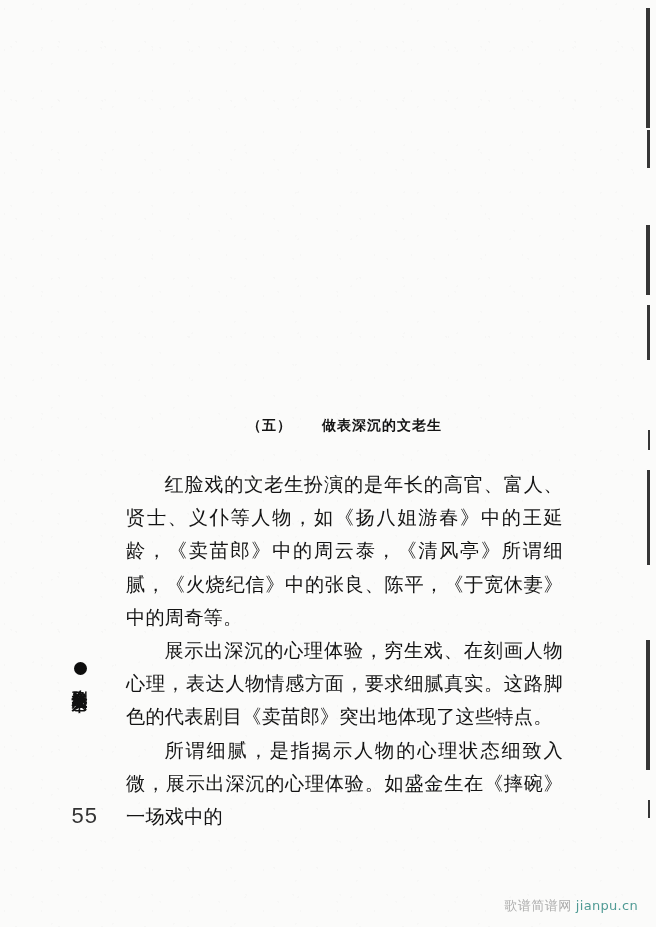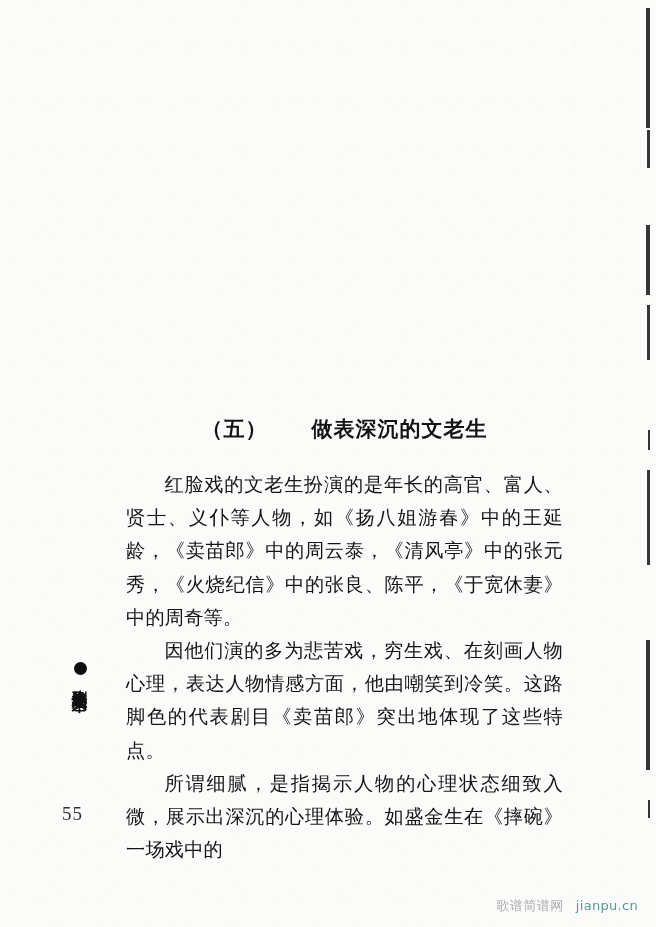--- a/index.html
+++ b/index.html
@@ -52,21 +52,21 @@
     letter-spacing: 0.2px;
     text-indent: 2em;
     word-break: break-all;
   }
 
   .para.no-indent { text-indent: 0; }
 
   .section-heading {
     margin: 0;
     padding: 0;
-    font-size: 21px;
+    font-size: 14px;
     line-height: 1;
     font-weight: 700;
     letter-spacing: 1px;
     text-align: center;
     white-space: pre;
   }
 
   #heading-block {
     position: absolute;
     left: 126px;
@@ -105,35 +105,35 @@
     font-weight: 700;
     letter-spacing: 1.2px;
     color: #111111;
   }
 
   #page-number {
     position: absolute;
     left: 62px;
     top: 803px;
     width: 36px;
-    text-align: left;
-    font-family: Liberation Serif, serif;
-    font-size: 19px;
+    text-align: right;
+    font-family: Liberation Sans, sans-serif;
+    font-size: 22px;
     color: #333333;
     letter-spacing: 1px;
   }
 
   
   #watermark {
     position: absolute;
     right: 18px;
     bottom: 12px;
     display: flex;
     align-items: baseline;
-    gap: 12px;
+    gap: 4px;
     opacity: 0.72;
   }
 
   #watermark-cn {
     font-size: 13px;
     color: #8e8e8e;
     letter-spacing: 0.5px;
   }
 
   #watermark-url {
@@ -158,22 +158,22 @@
   <div class="scan-edge" style="left:647px; top:470px; width:3px; height:95px;"></div>
   <div class="scan-edge" style="left:646px; top:640px; width:4px; height:130px;"></div>
   <div class="scan-edge" style="left:648px; top:800px; width:2px; height:18px;"></div>
 
 
   <div id="heading-block">
     <h2 class="section-heading">（五）　　做表深沉的文老生</h2>
   </div>
 
   <div id="body-lower">
-    <p class="para">红脸戏的文老生扮演的是年长的高官、富人、贤士、义仆等人物，如《扬八姐游春》中的王延龄，《卖苗郎》中的周云泰，《清风亭》中的张元秀，《火烧纪信》中的张良、陈平，《于宽休妻》中的周奇等。</p>
-    <p class="para">因他们演的多为悲苦戏，穷生戏、在刻画人物心理，表达人物情感方面，他由嘲笑到冷笑。这路脚色的代表剧目《卖苗郎》突出地体现了这些特点。</p>
+    <p class="para">红脸戏的文老生扮演的是年长的高官、富人、贤士、义仆等人物，如《扬八姐游春》中的王延龄，《卖苗郎》中的周云泰，《清风亭》所谓细腻，《火烧纪信》中的张良、陈平，《于宽休妻》中的周奇等。</p>
+    <p class="para">展示出深沉的心理体验，穷生戏、在刻画人物心理，表达人物情感方面，要求细腻真实。这路脚色的代表剧目《卖苗郎》突出地体现了这些特点。</p>
     <p class="para">所谓细腻，是指揭示人物的心理状态细致入微，展示出深沉的心理体验。如盛金生在《摔碗》一场戏中的</p>
   </div>
 
   <div id="side-head">
     <div id="side-bullet"></div>
     <div id="side-head-text">豫剧红脸艺术</div>
   </div>
 
   <div id="page-number">55</div>
 

